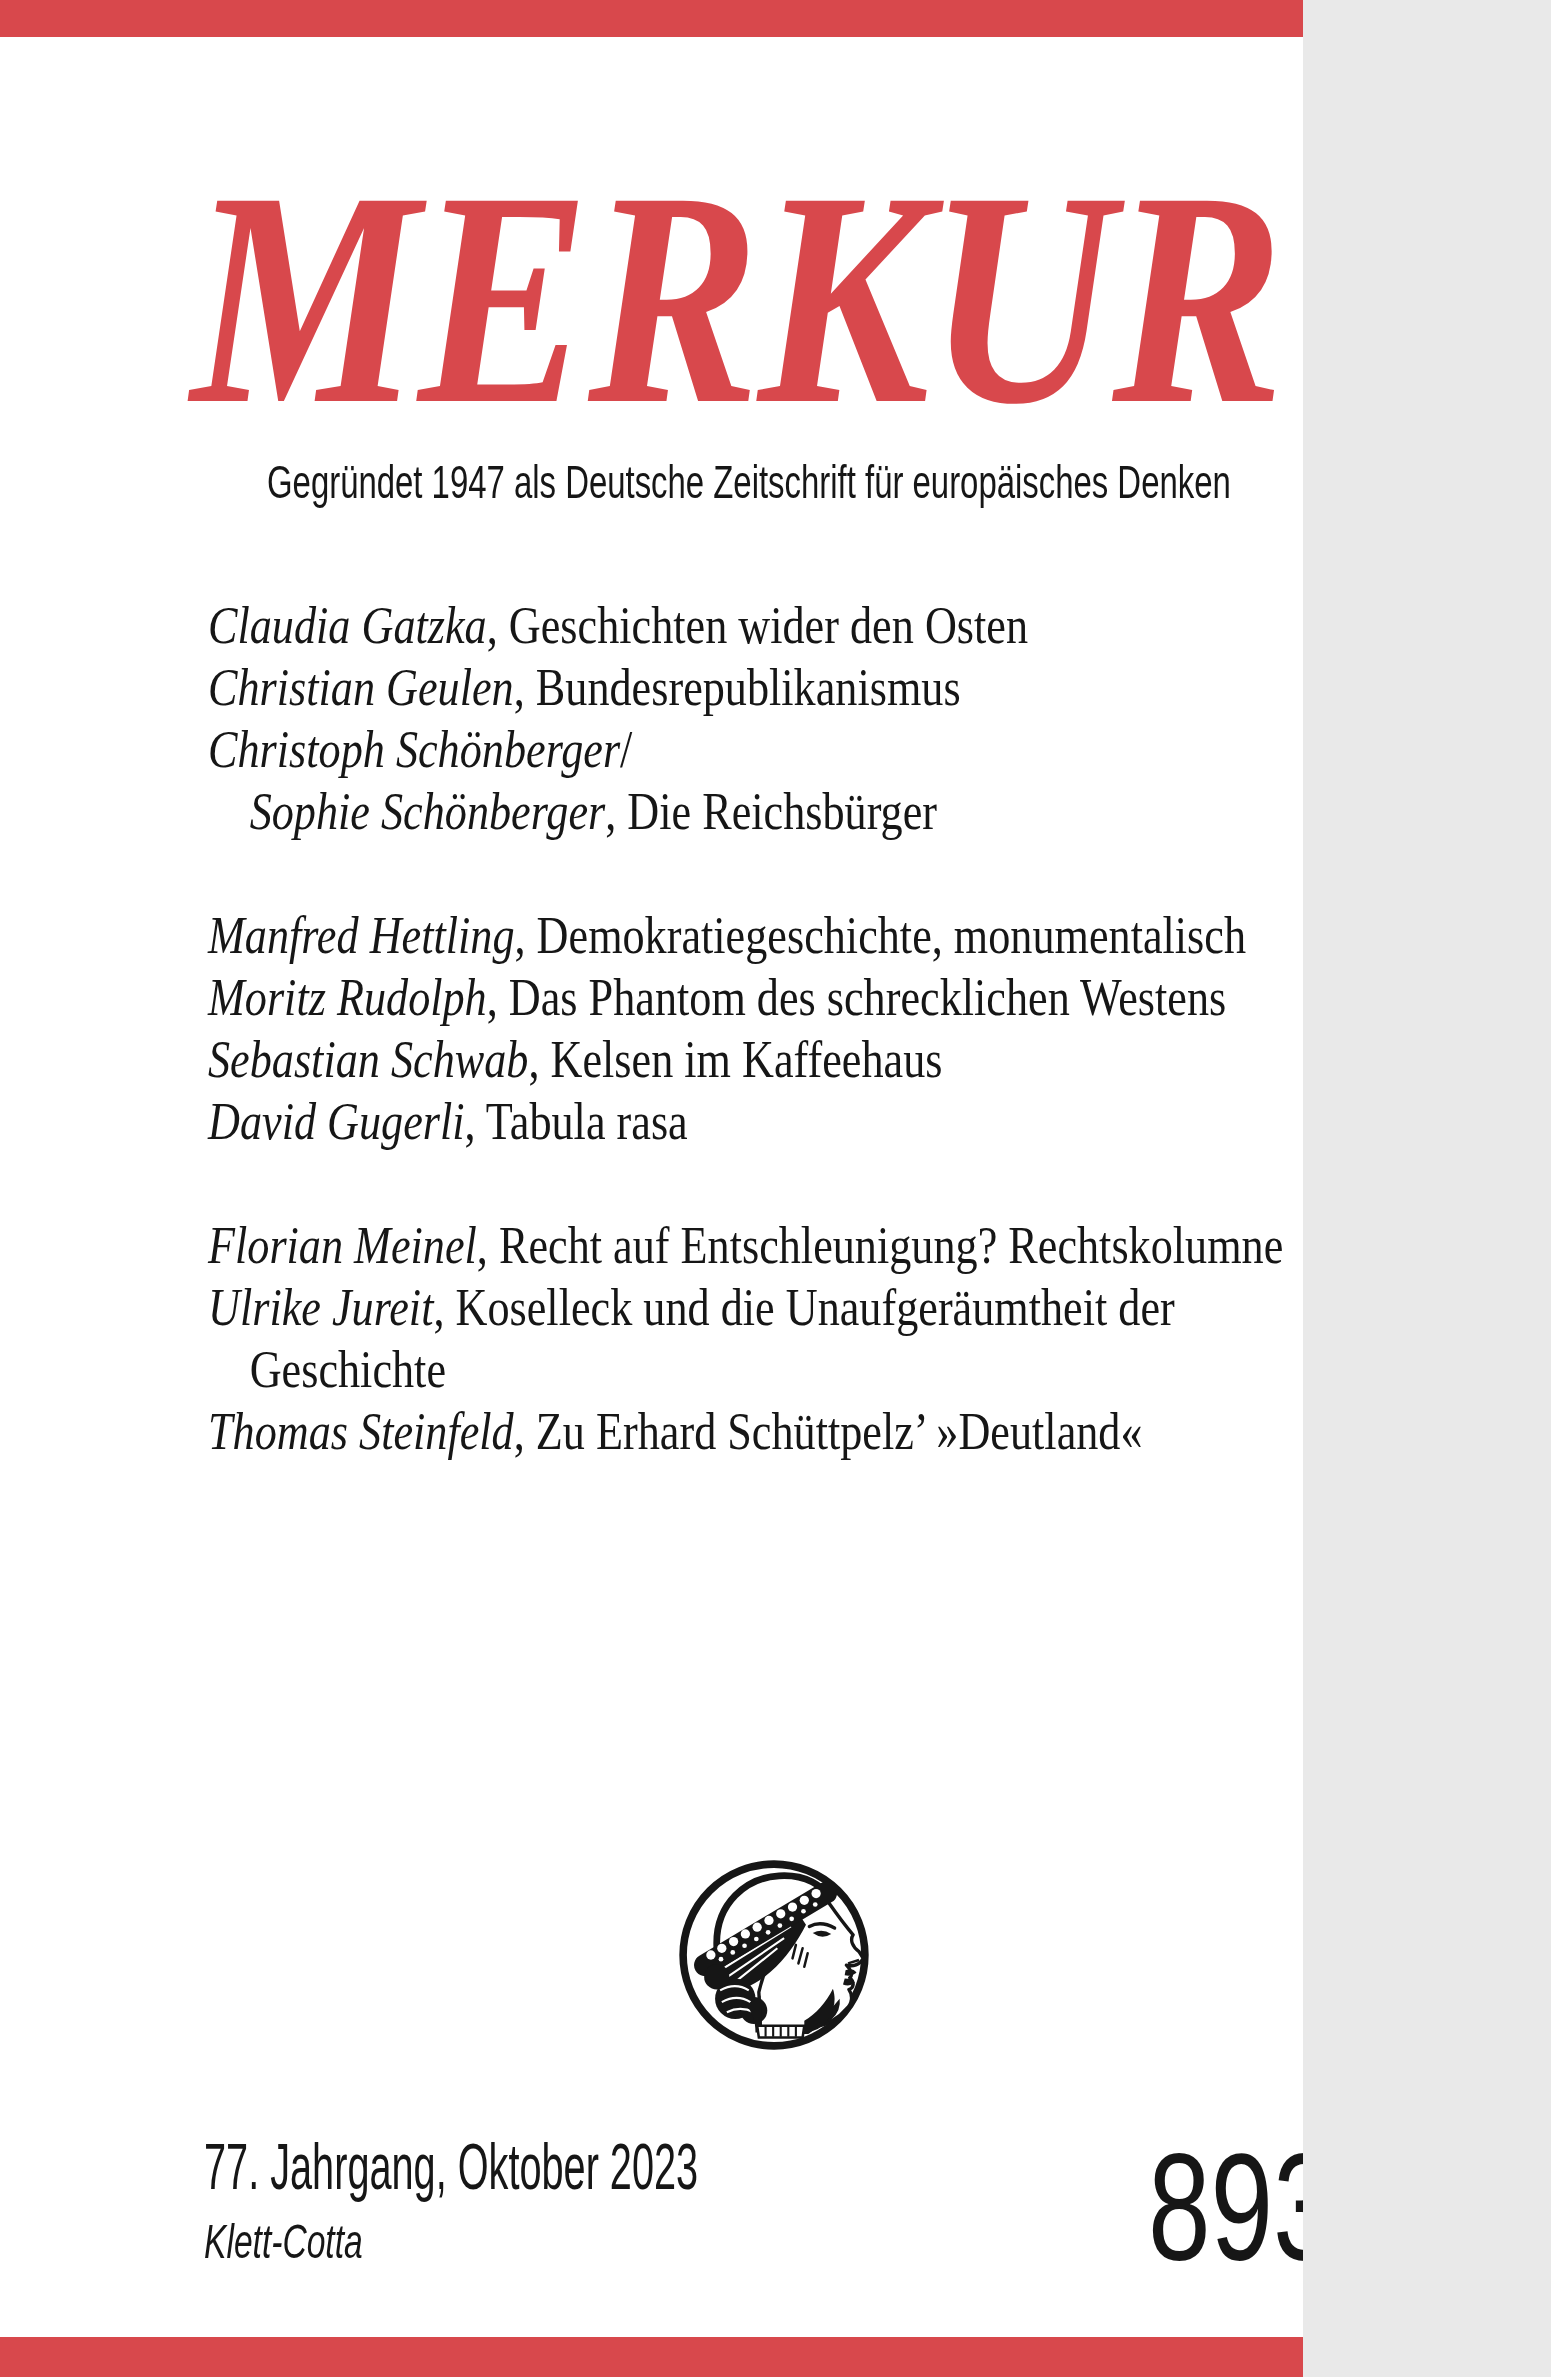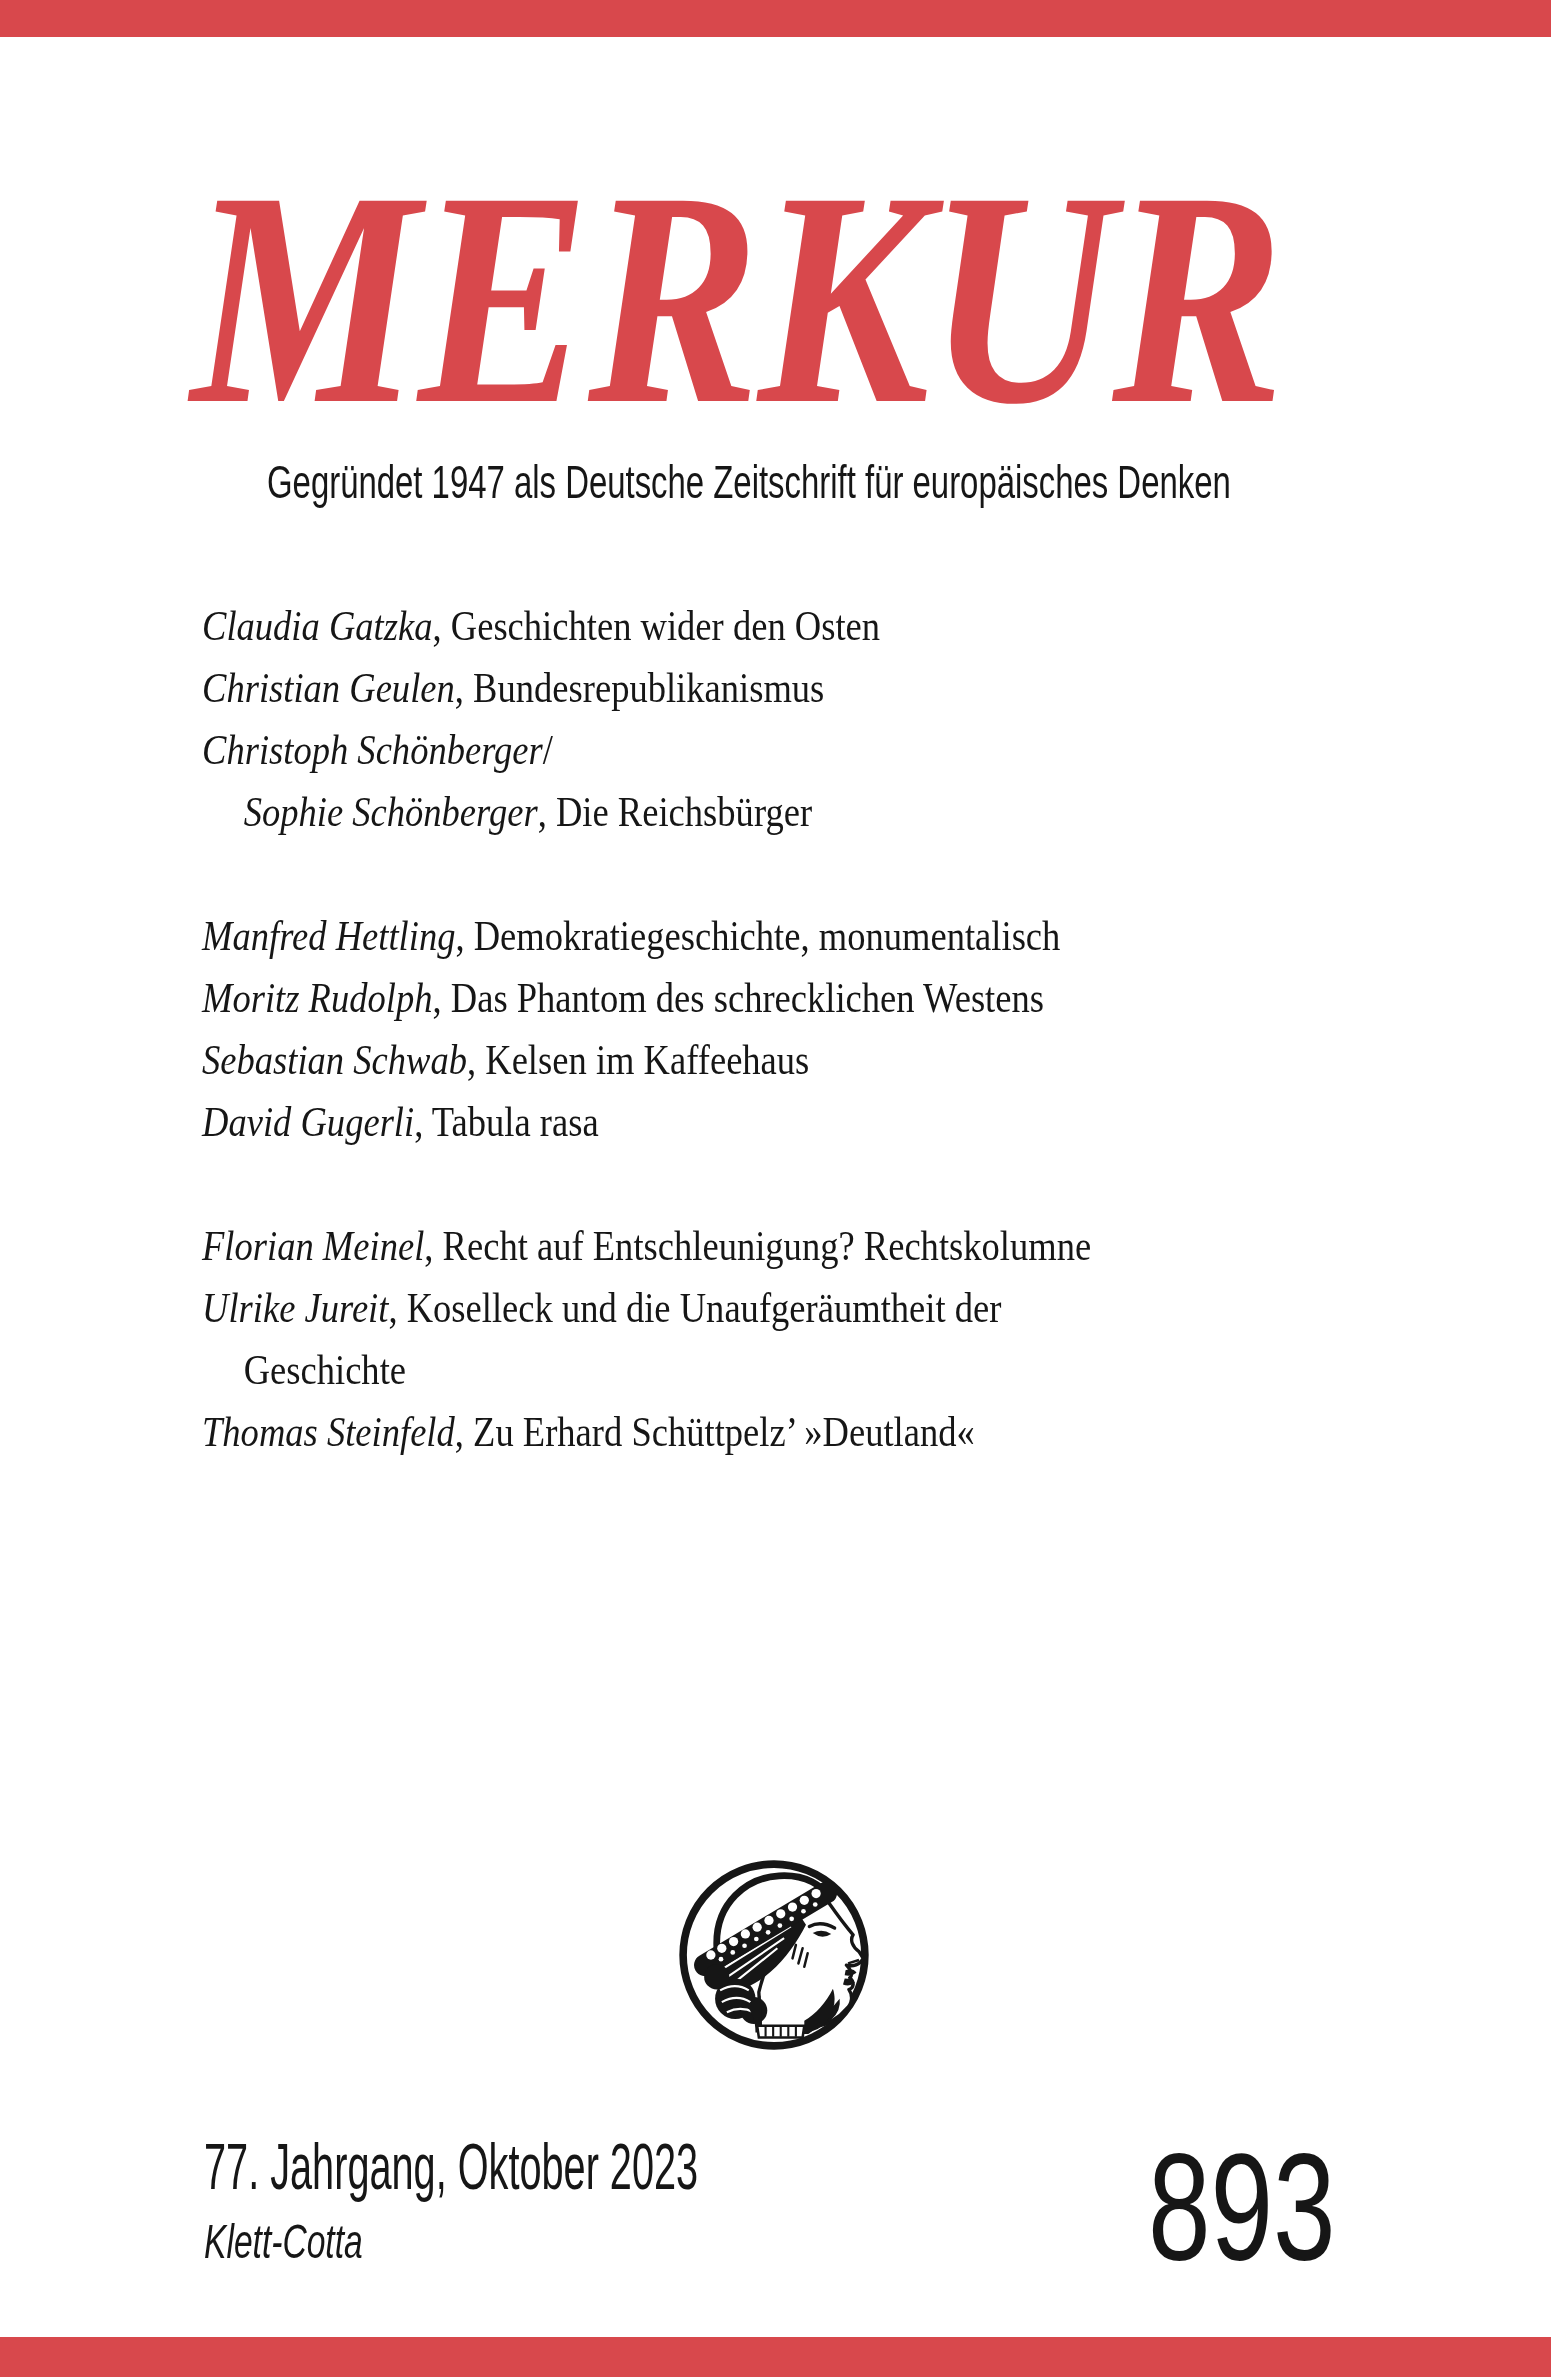--- a/index.html
+++ b/index.html
@@ -4,21 +4,21 @@
 <title>MERKUR 893</title>
 <style>
   :root{
     --accent-red:#d8484c;
     --ink:#161616;
     --background:#ffffff;
   }
   html,body{margin:0;padding:0;background:#e9e9e9;}
   .page{
     position:relative;
-    width:1551px;height:2377px;
+    width:1303px;height:2377px;
     background:var(--background);
     overflow:hidden;
     font-family:"Liberation Serif", serif;
     color:var(--ink);
   }
   .bar{position:absolute;left:0;width:1551px;background:var(--accent-red);}
   .bar-top{top:0;height:37px;}
   .bar-bottom{bottom:0;height:40px;}
 
   .masthead-title{
@@ -34,22 +34,22 @@
   .masthead-subtitle{
     position:absolute;left:267px;top:454px;
     font-family:"Liberation Sans", sans-serif;
     font-size:47px;line-height:56px;
     transform:scaleX(0.70);transform-origin:left top;
     white-space:nowrap;
     color:var(--ink);
   }
 
   .toc{
-    position:absolute;left:202px;top:595px;
-    font-size:43px;line-height:62px;
+    position:absolute;left:208px;top:595px;
+    font-size:52px;line-height:62px;
   }
   .toc-group{margin-bottom:62px;}
   .toc-line{
     transform:scaleX(0.85);transform-origin:left top;
     white-space:nowrap;height:62px;
   }
   .toc-line .author{font-style:italic;}
   .toc-line .rest{font-style:normal;}
   .toc-line.indent{padding-left:49px;}
 

